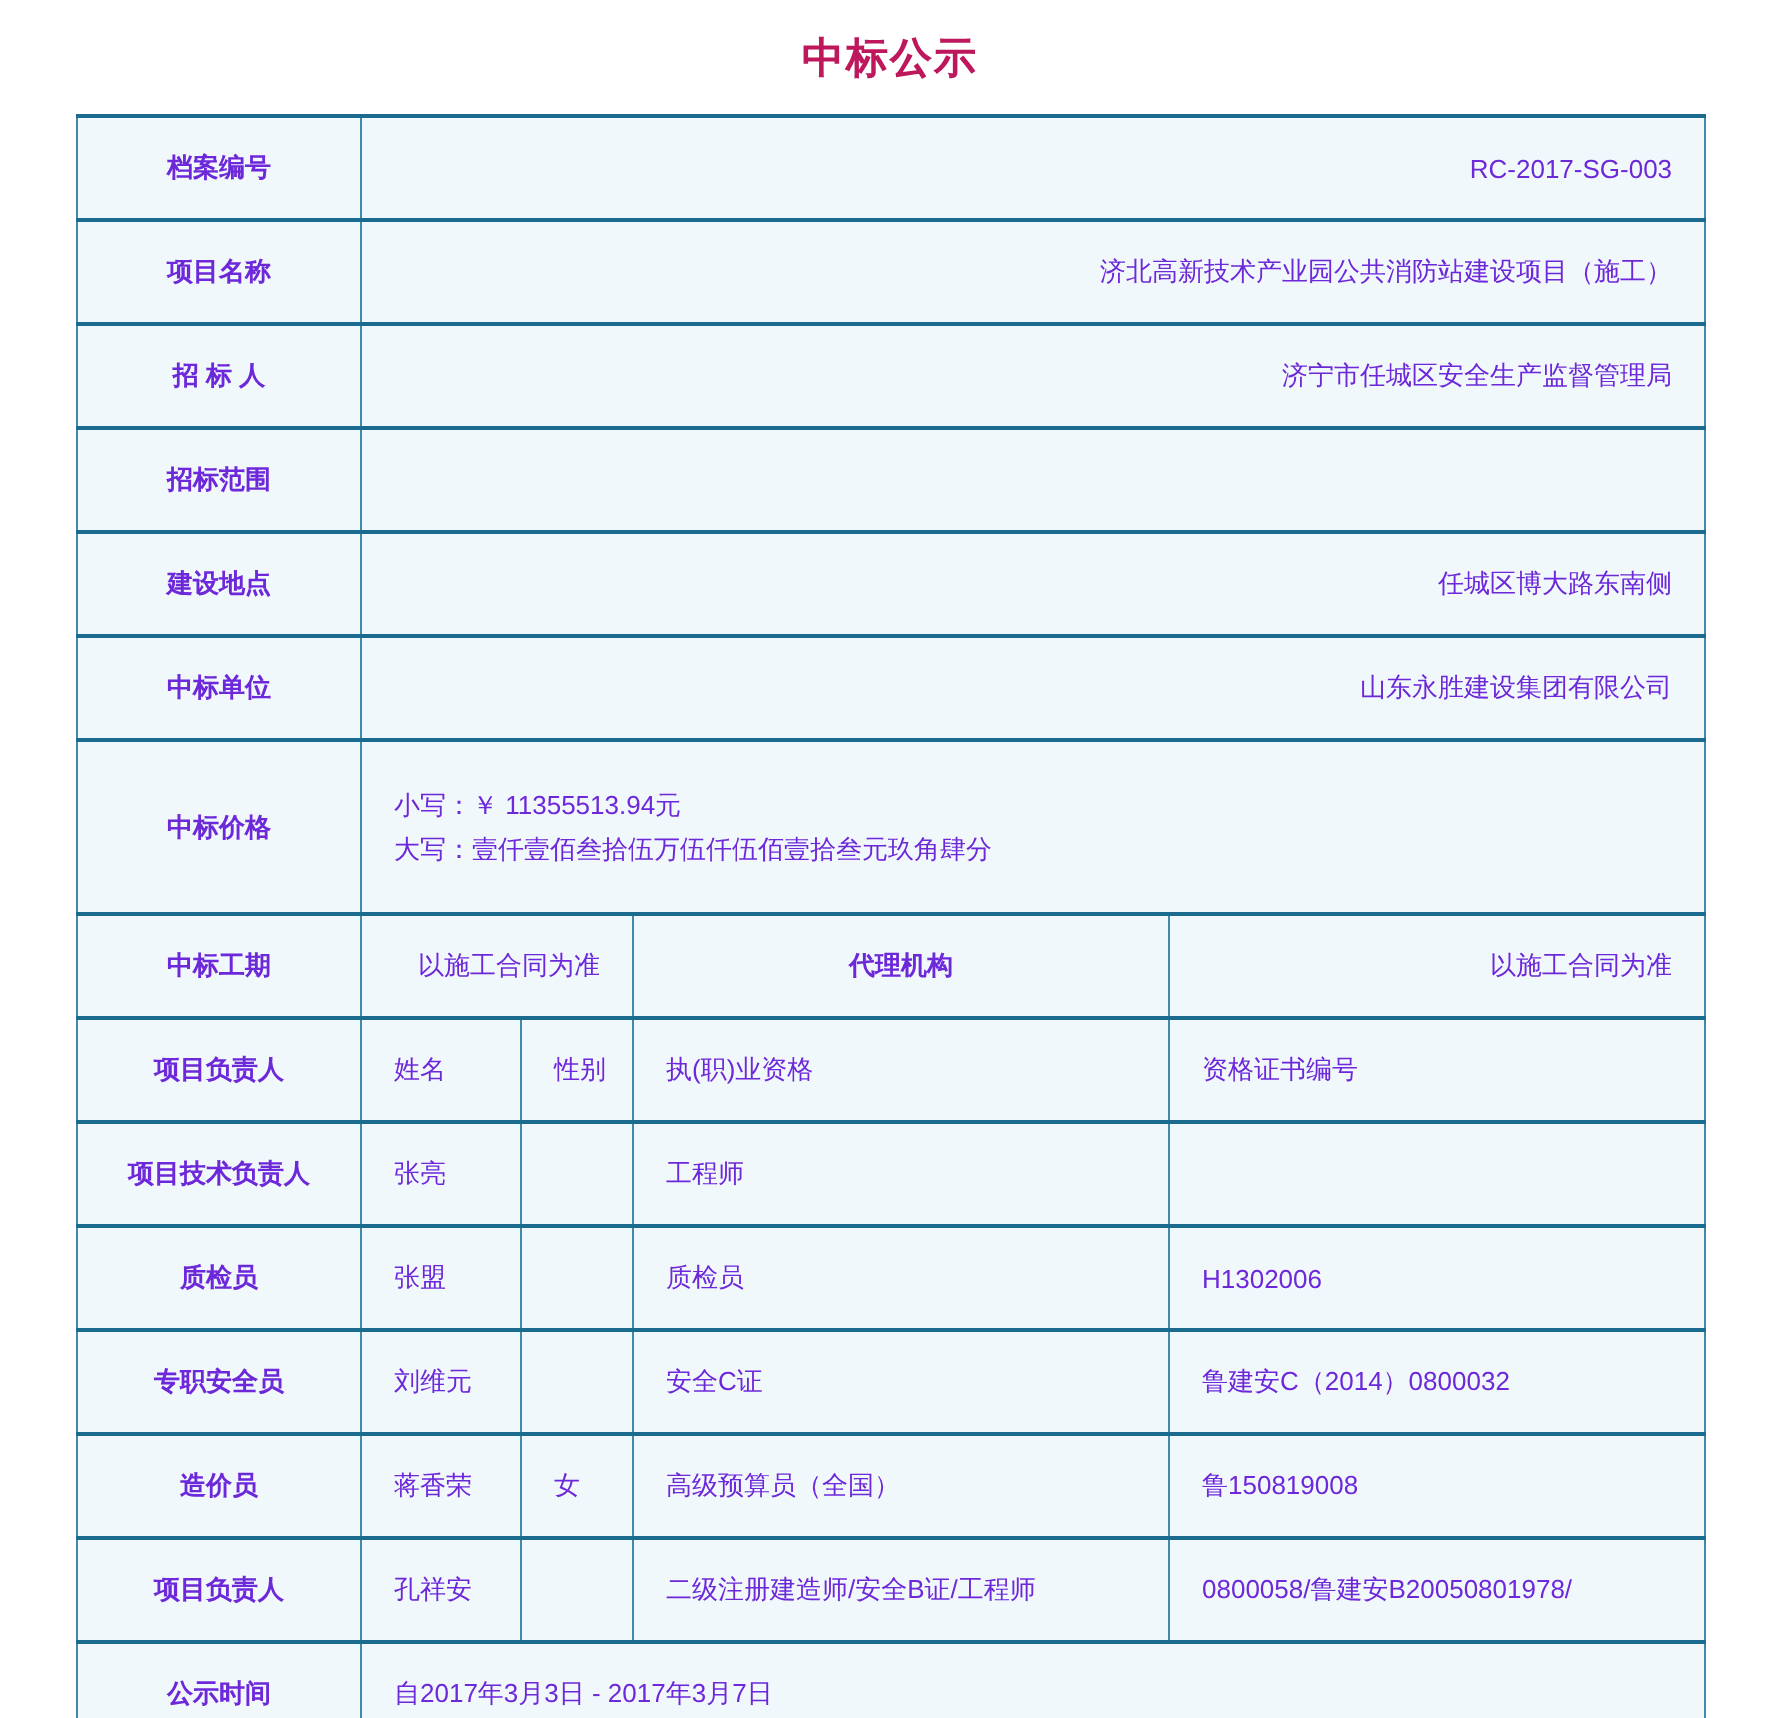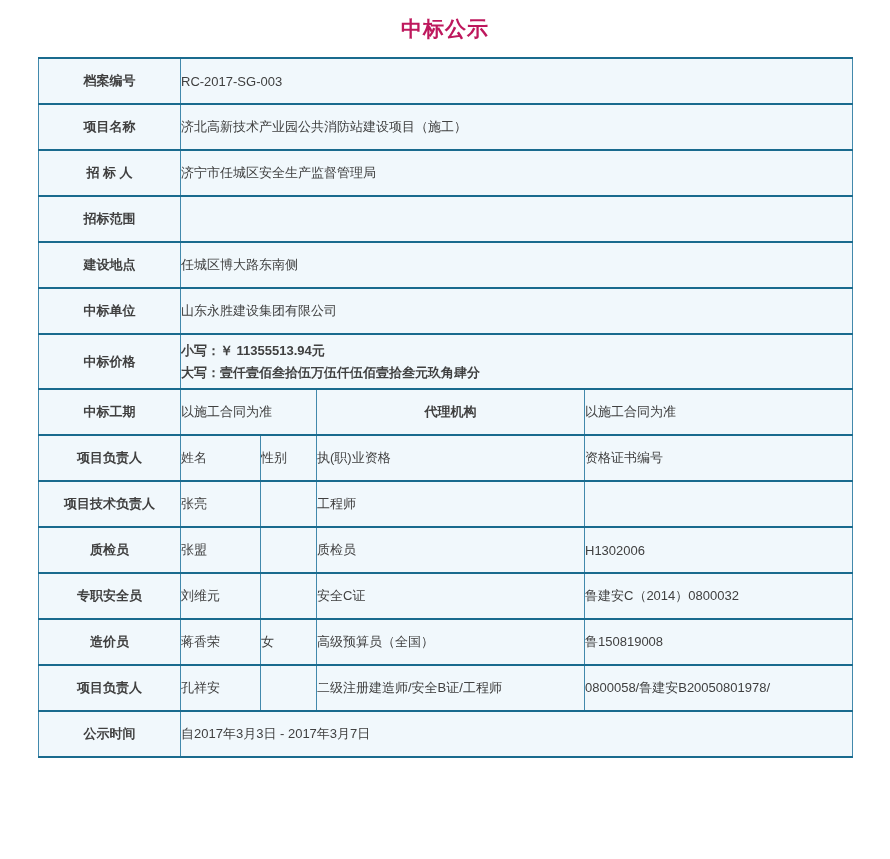--- a/index.html
+++ b/index.html
@@ -29,40 +29,40 @@
     width: 814px;
     margin-left: 38px;
   }
   table.announcement td {
     border-left: 1px solid #4289ac;
     border-right: 1px solid #4289ac;
     border-top: 2px solid #1a6b8e;
     border-bottom: 2px solid #1a6b8e;
     background: #f1f8fc;
     font-size: 13px;
-    color: #404040;
+    color: #6d28d9;
     height: 46px;
-    padding: 0;
+    padding: 16px;
     vertical-align: middle;
     overflow: hidden;
     white-space: nowrap;
   }
   td.label-cell {
     text-align: center;
     font-weight: bold;
     color: #000000;
   }
   td.value-left {
-    text-align: left;
+    text-align: right;
     padding-left: 10px;
   }
   td.value-center { text-align: left; }
   td.price-cell {
     height: 77px;
-    font-weight: bold;
+    font-weight: normal;
     color: #000000;
     text-align: left;
     padding-left: 10px;
   }
   .price-line { line-height: 1.0; margin: 9px 0; }
   
   col.c1 { width: 142px; }
   col.c2 { width: 80px; }
   col.c3 { width: 56px; }
   col.c4 { width: 268px; }

